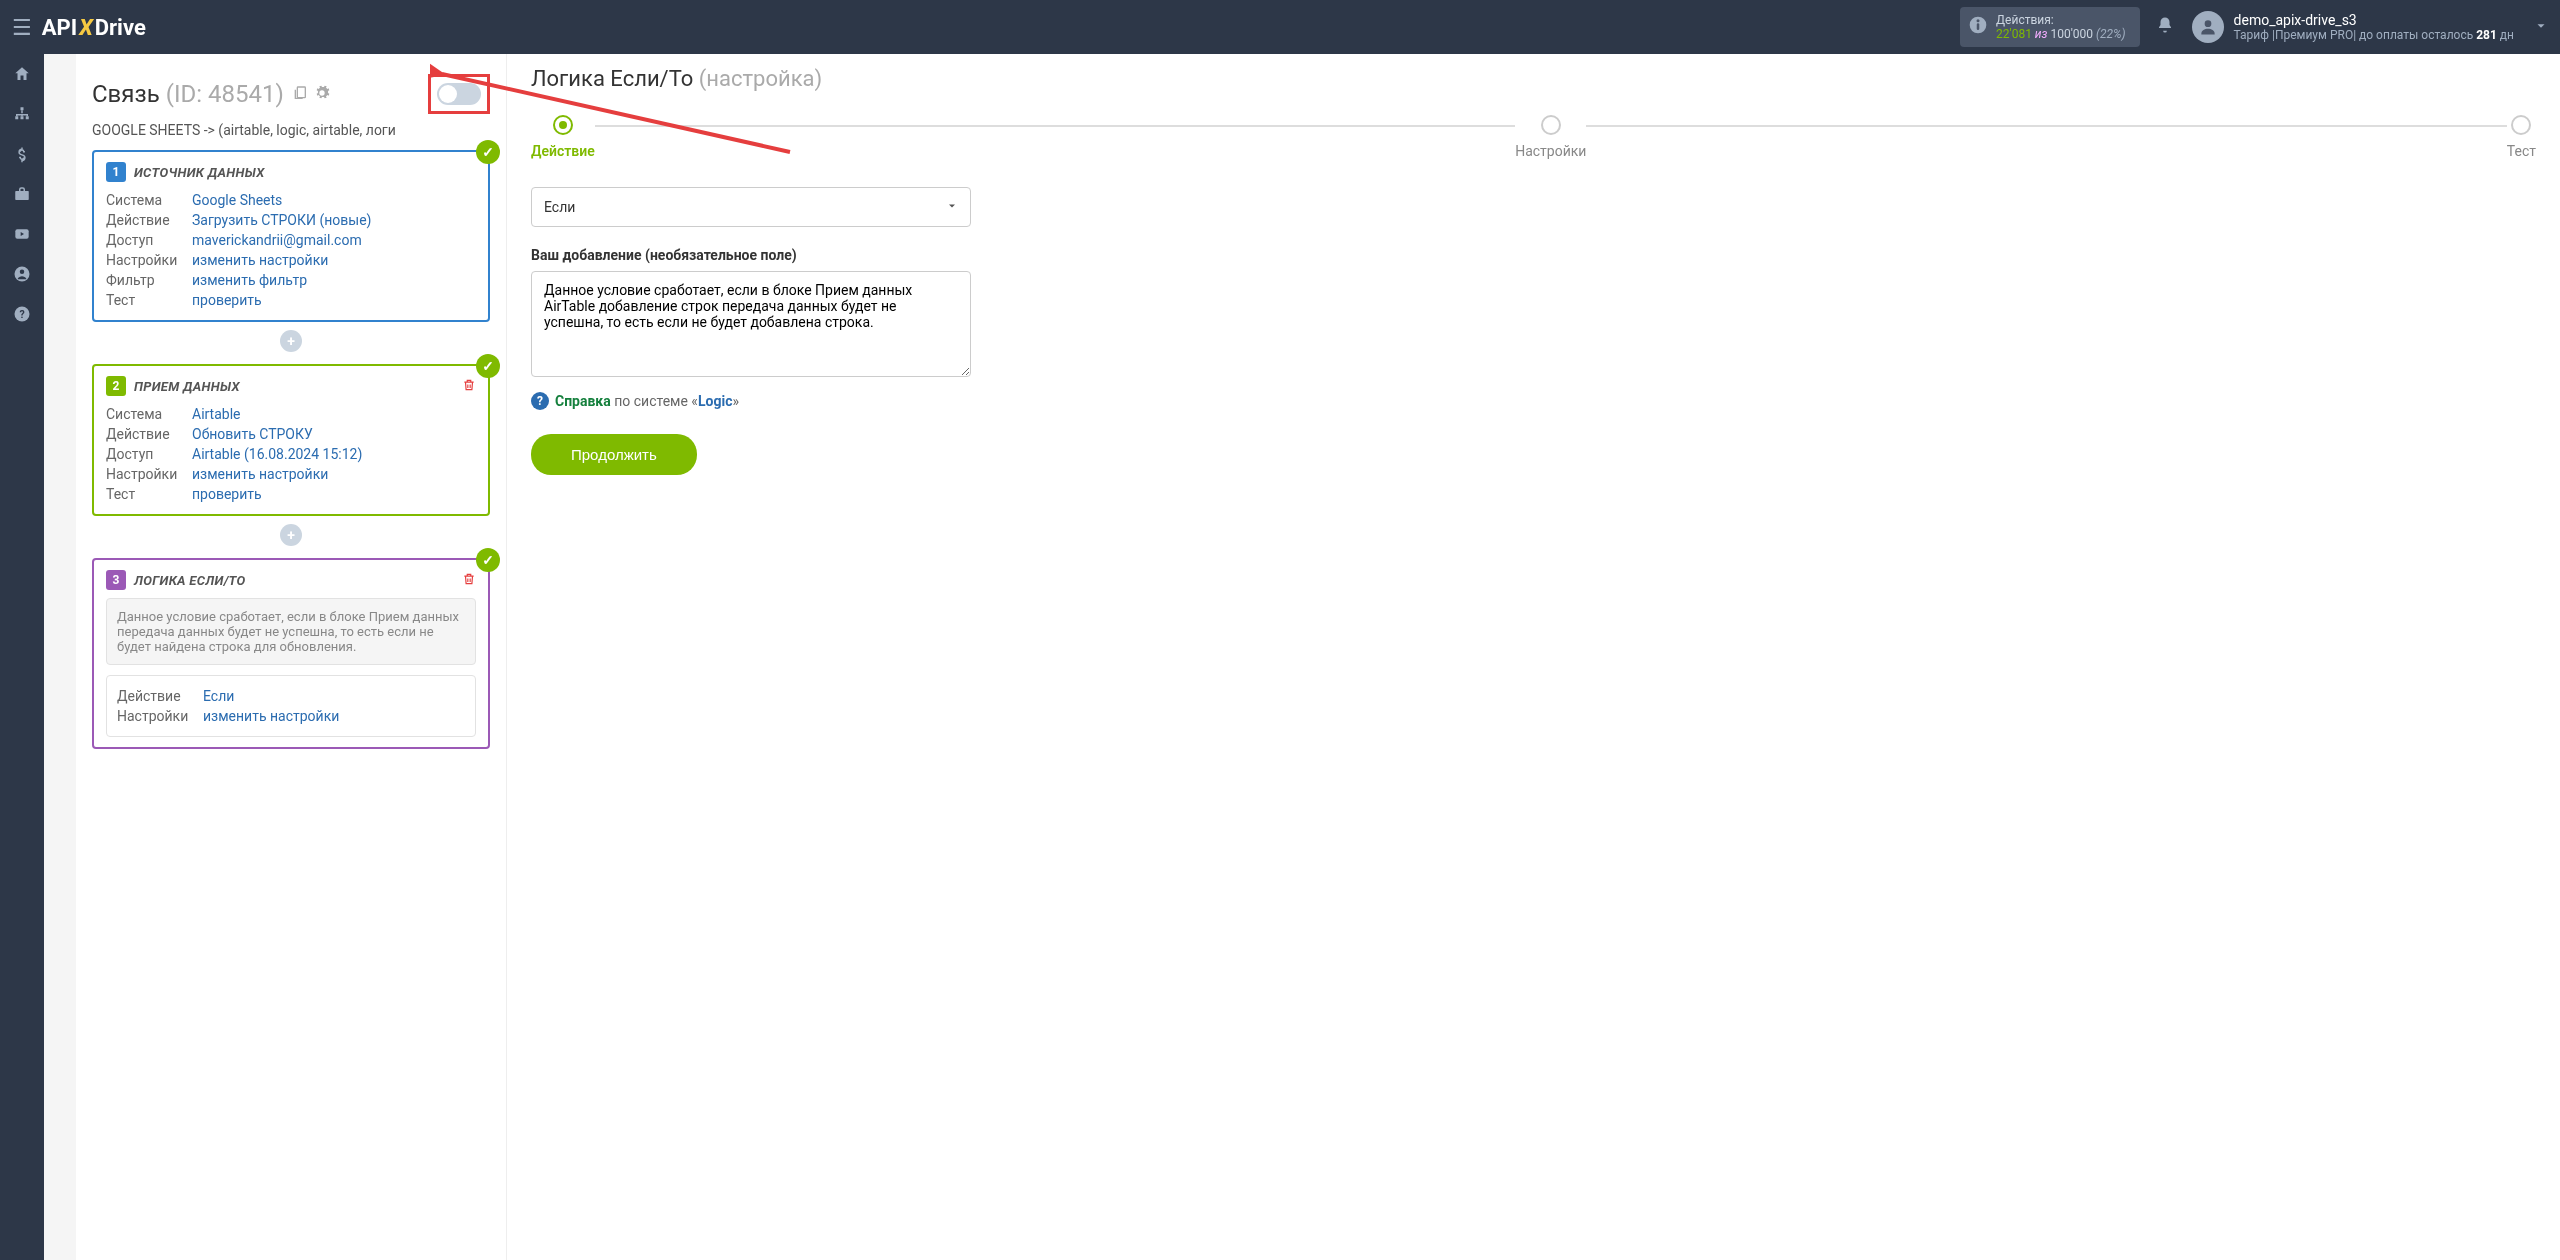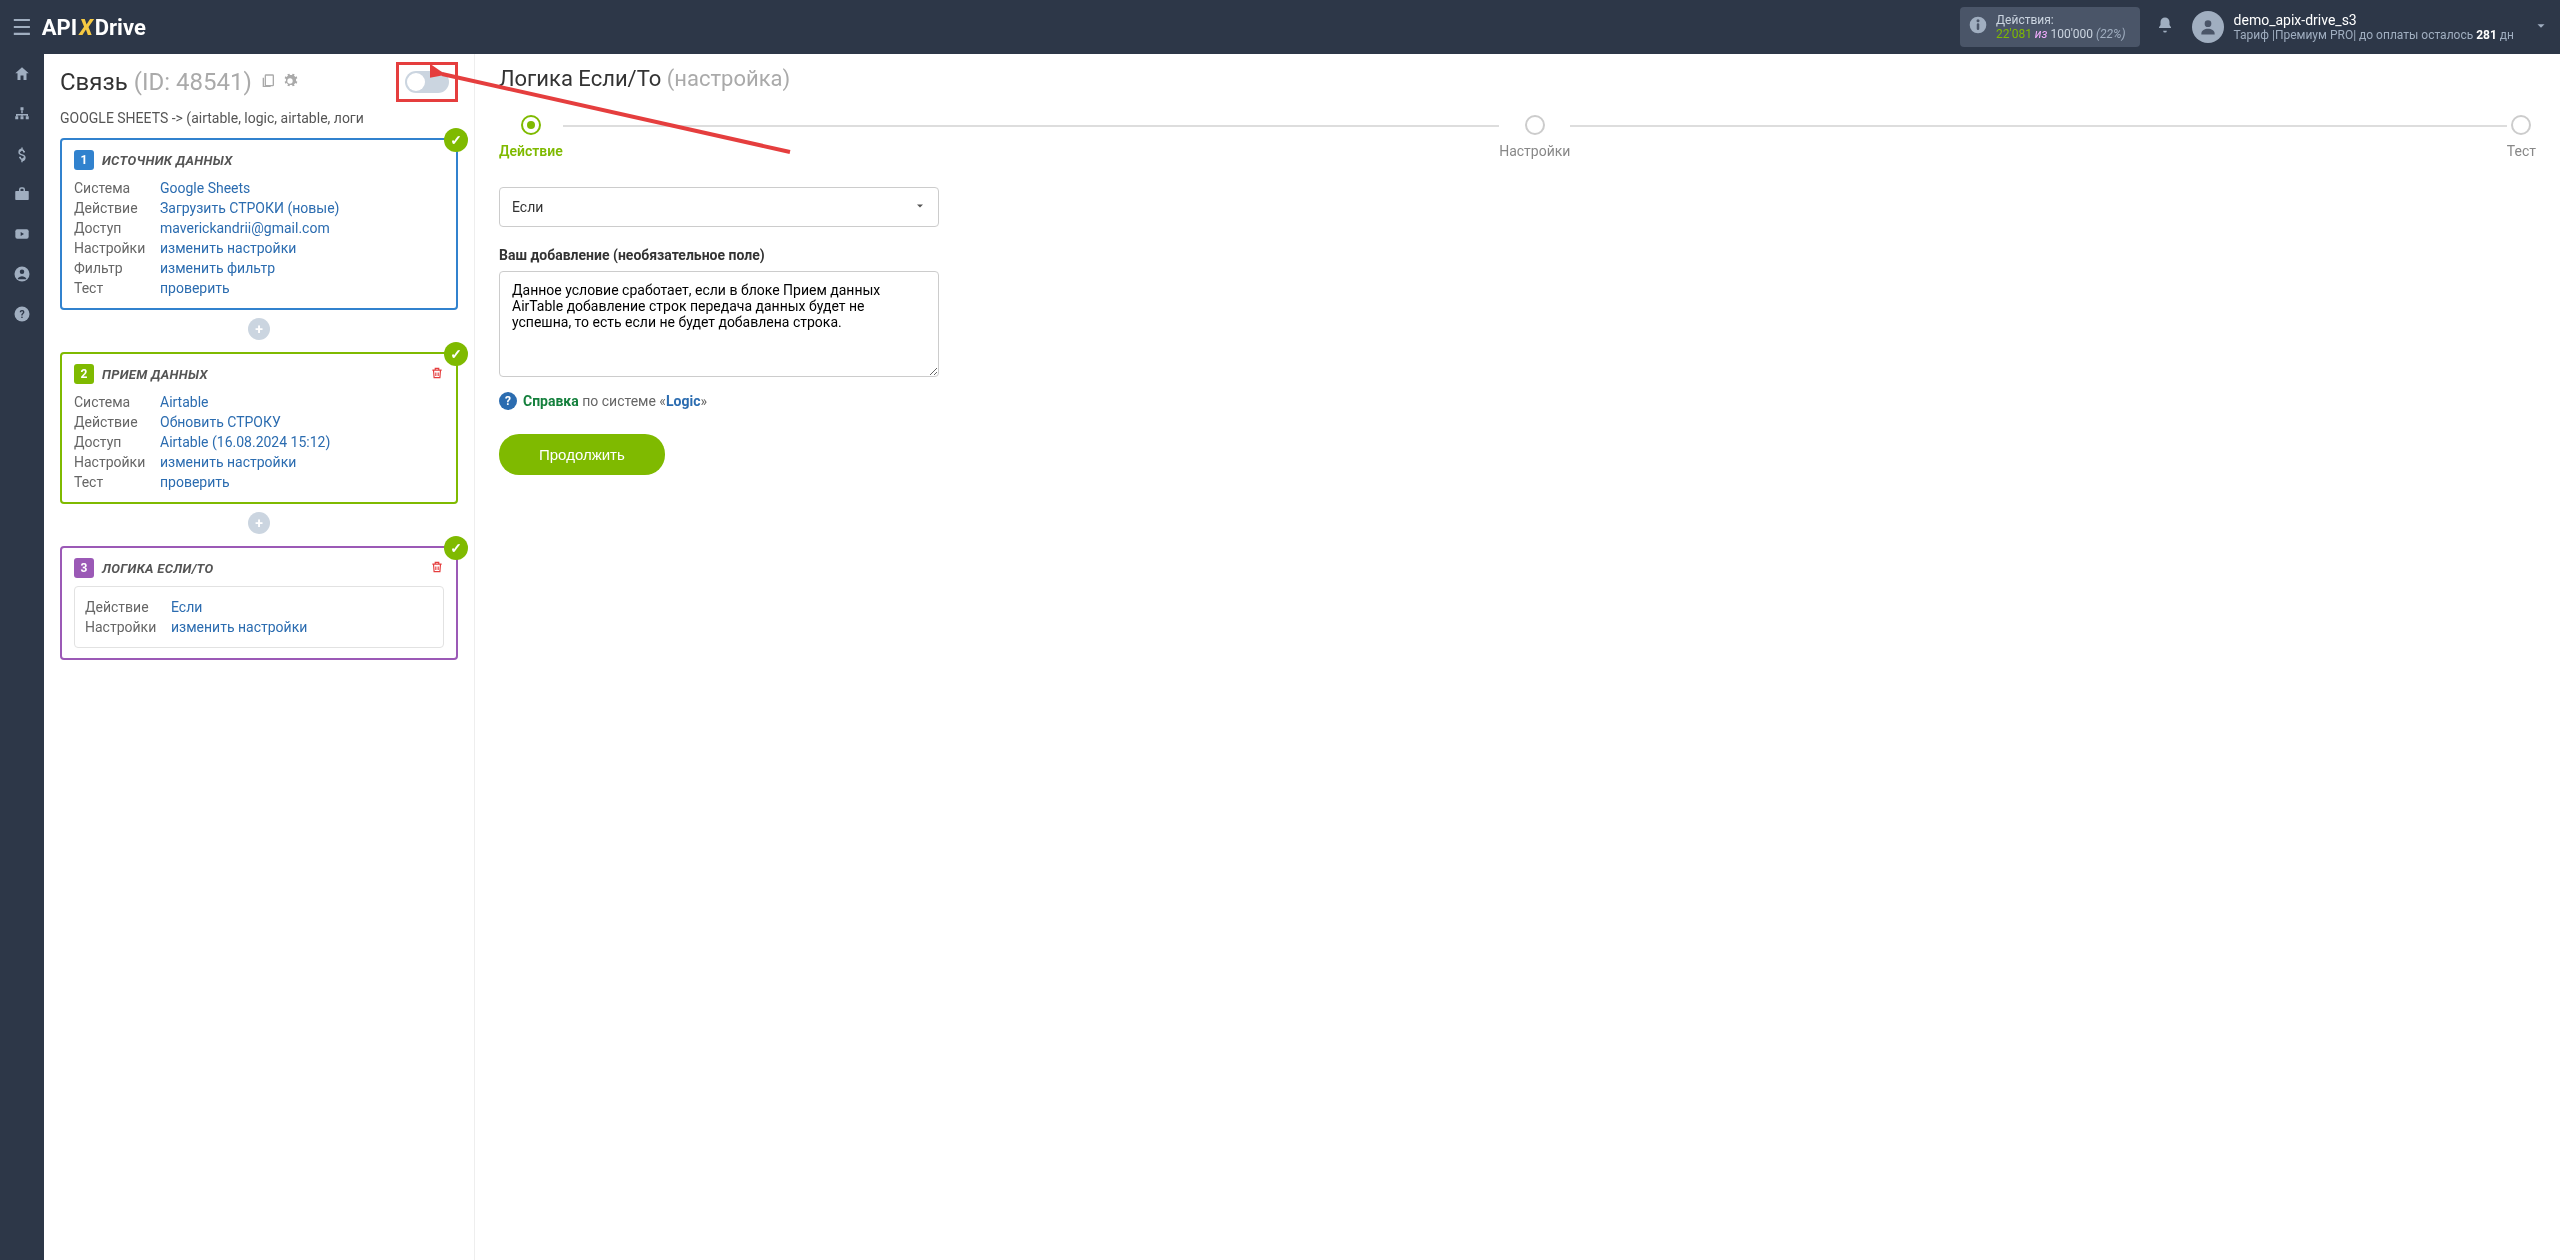--- a/index.html
+++ b/index.html
@@ -29,21 +29,21 @@
     .username { font-size: 14px; }
     .tariff { color: #a0aec0; }
     .tariff b { color: #fff; font-weight: 700; }
     .expand { color: #a0aec0; margin-left: 20px; cursor: pointer; }
     
     .layout { display: flex; height: calc(100vh - 54px); }
     .sidebar { width: 44px; background: #2d3748; display: flex; flex-direction: column; }
     .side-item { height: 40px; display: flex; align-items: center; justify-content: center; color: #a0aec0; cursor: pointer; }
     
     .content { flex: 1; display: flex; background: #f5f5f5; overflow: hidden; }
-    .left-col { width: 430px; background: #fff; padding: 8px 16px; overflow-y: auto; position: relative; }
+    .left-col { width: 430px; background: #fff; padding: 20px 16px; overflow-y: auto; position: relative; margin-left: 32px; }
     .right-col { flex: 1; background: #fff; padding: 12px 24px; overflow-y: auto; border-left: 1px solid #eee; }
     
     .conn-header { display: flex; align-items: center; margin-bottom: 8px; }
     .conn-title { font-size: 24px; color: #333; }
     .conn-id { font-size: 24px; color: #aaa; margin-left: 6px; }
     .conn-icons { margin-left: 8px; color: #aaa; display: flex; gap: 6px; }
     .conn-icons span { cursor: pointer; }
     .toggle-wrap { margin-left: auto; border: 3px solid #e53e3e; padding: 6px; }
     .toggle { width: 44px; height: 22px; background: #cbd5e0; border-radius: 11px; position: relative; cursor: pointer; }
     .toggle-knob { width: 18px; height: 18px; background: #fff; border-radius: 50%; position: absolute; top: 2px; left: 2px; }
@@ -283,20 +283,21 @@
 
       <div class="card purple">
         <div class="card-check">✓</div>
         <div class="card-head">
           <span class="card-num purple">3</span>
           <span class="card-title">ЛОГИКА ЕСЛИ/ТО</span>
           <span class="card-del"><svg width="14" height="14" viewBox="0 0 24 24" fill="none" stroke="#e53e3e" stroke-width="2">
                 <path d="M4 7h16M9 7V4h6v3M6 7l1 13h10l1-13M10 11v6M14 11v6"></path>
               </svg></span>
         </div>
+        <div class="card-note">Данное условие сработает, если в блоке Прием данных передача данных будет не успешна, то есть если не будет найдена строка для обновления.</div>
         <div class="card-inner">
           <div class="card-row">
               <span class="lbl">Действие</span>
               <span class="val">Если</span>
             </div>
           <div class="card-row">
               <span class="lbl">Настройки</span>
               <span class="val">изменить настройки</span>
             </div>
         </div>

